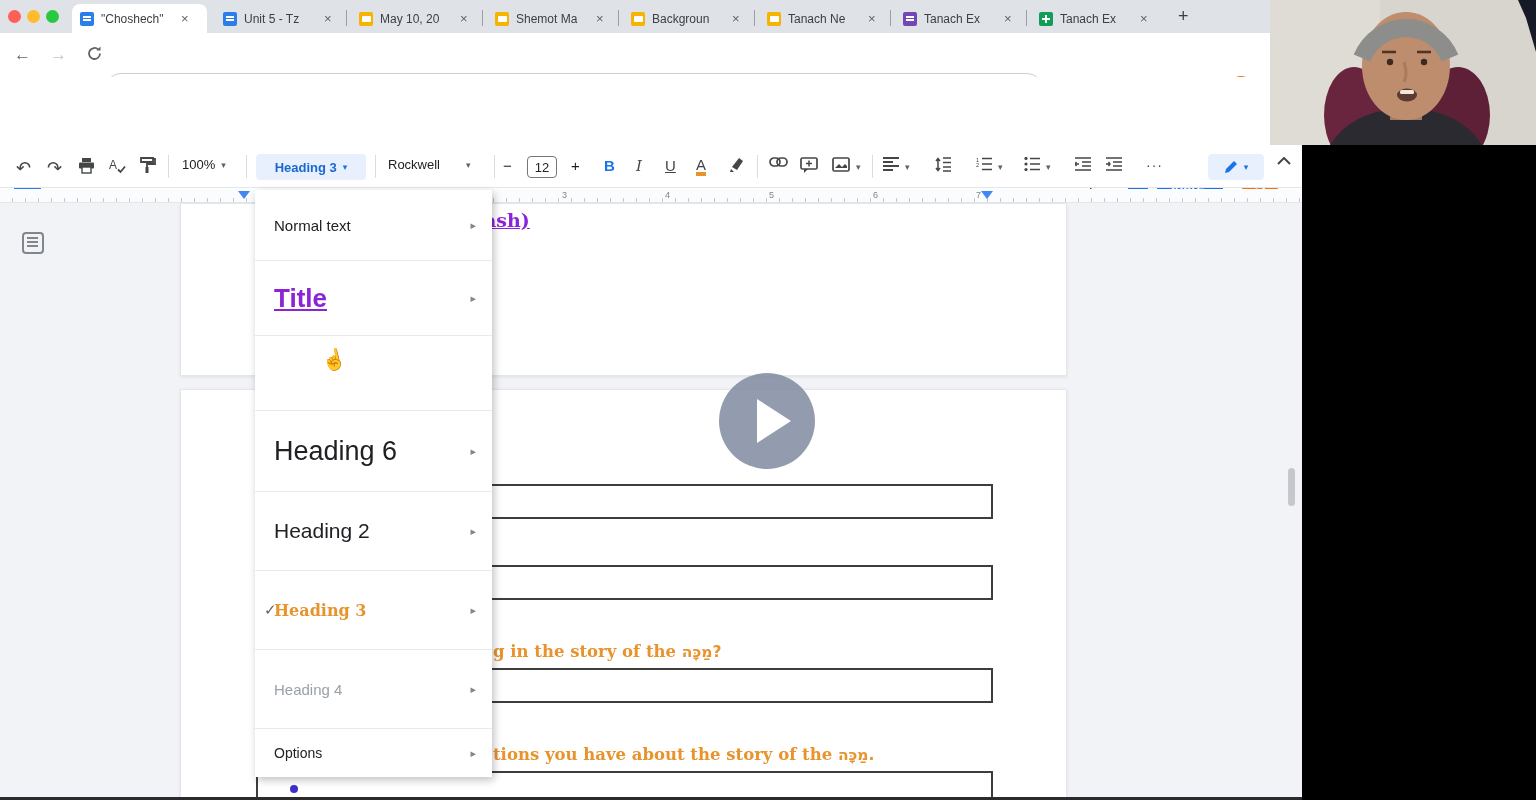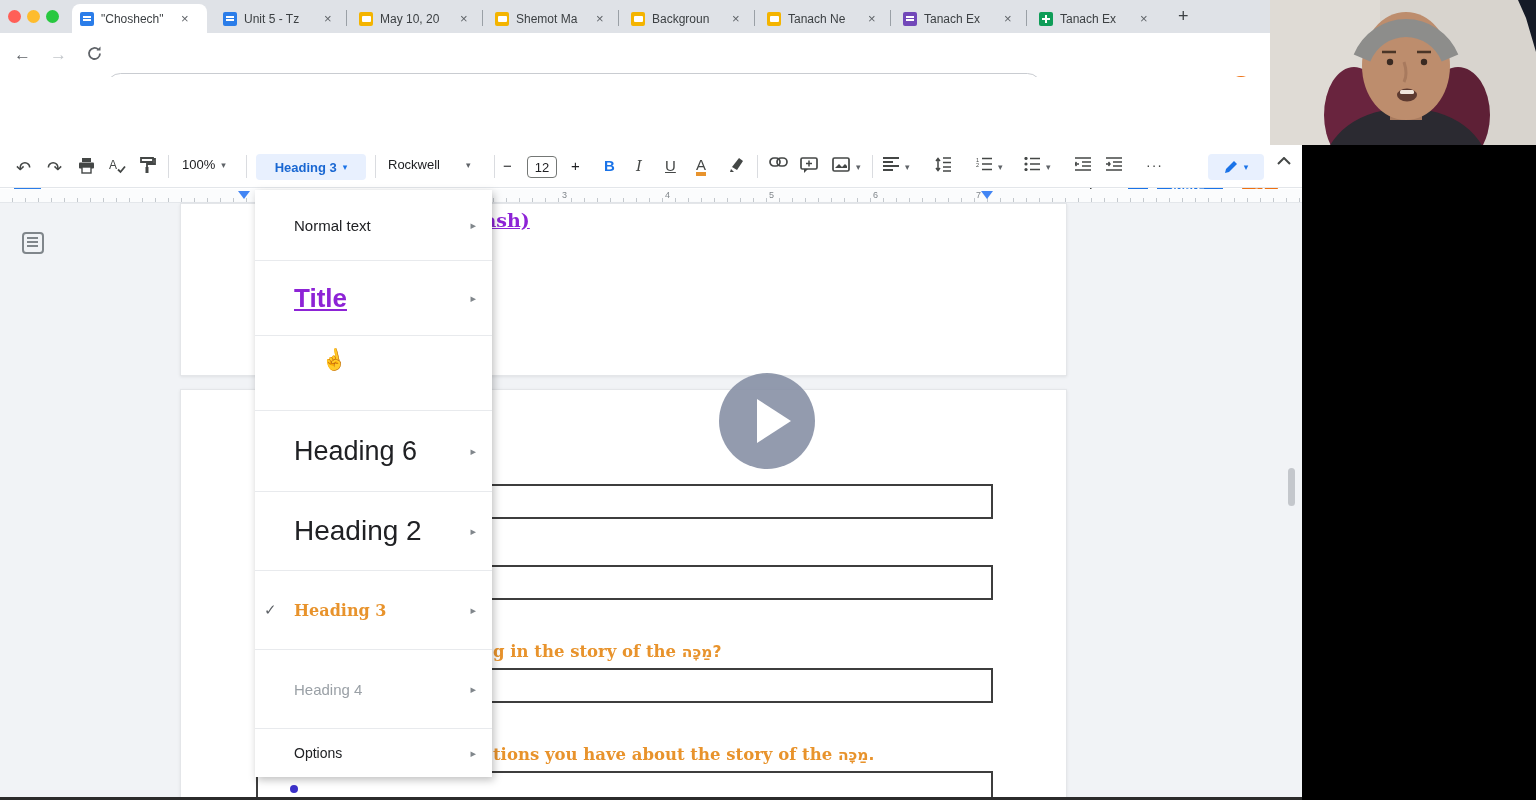--- a/index.html
+++ b/index.html
@@ -62,31 +62,31 @@
   .qlabel { position:absolute; font-family:"DejaVu Serif", serif; font-weight:bold; font-size:16.5px; color:#e8932c; white-space:nowrap; }
   .qlabel .heb { font-family:"DejaVu Sans", sans-serif; font-size:15.5px; }
   .qbox { position:absolute; left:75px; width:737px; height:35px; background:#fff; border:2px solid #3d3d3d; }
   .linkfrag { position:absolute; left:303px; top:5px; font-family:"DejaVu Serif", serif; font-weight:bold; font-size:19px; color:#8d23d6; text-decoration:underline; }
   .bullet-dot { position:absolute; left:109px; top:395px; width:8px; height:8px; border-radius:50%; background:#3b30c9; }
   .vscroll { position:absolute; left:1288px; top:265px; width:7px; height:38px; border-radius:4px; background:#c4c7cc; }
   .bottombar { position:absolute; left:0; top:797px; width:1302px; height:3px; background:#2b2b2b; }
   
   .dropdown { position:absolute; left:255px; top:190px; width:237px; height:587px; background:#fff; box-shadow:2px 3px 8px rgba(0,0,0,0.25); }
   .drow { position:absolute; left:0; width:100%; display:flex; align-items:center; }
-  .drow .dlabel { margin-left:39px; }
+  .drow .dlabel { margin-left:19px; }
   .drow .darrow { position:absolute; right:16px; color:#80868b; font-size:11px; }
   .drow .darrow.black { color:#202124; font-size:12px; }
   .drow.hovered { background:#ececee; }
   .dsep { position:absolute; left:0; width:100%; height:1px; background:#e8eaed; }
   .dcheck { position:absolute; left:9px; color:#5f6368; font-size:15px; }
   .s-normal { font-size:15px; color:#202124; }
   .s-title { font-size:26px; font-weight:bold; color:#8d23d6; text-decoration:underline; }
   .s-subtitle { font-size:17px; font-style:italic; font-weight:bold; color:#3b55d4; letter-spacing:0.5px; }
   .s-h1 { font-size:27px; color:#202124; }
-  .s-h2 { font-size:28px; color:#202124; }
+  .s-h2 { font-size:21px; color:#202124; }
   .s-h3 { font-size:16px; font-weight:bold; font-family:"DejaVu Serif", serif; color:#e8932c; }
   .s-h4 { font-size:15px; color:#9aa0a6; }
   .s-options { font-size:14px; color:#202124; }
   .cursor-hand { position:absolute; left:322px; top:348px; font-size:20px; color:#000; text-shadow:0 0 2px #fff; transform:rotate(-12deg); }
   
   .play-overlay { position:absolute; left:719px; top:373px; width:96px; height:96px; border-radius:50%; background:rgba(128,137,160,0.85); }
   .play-tri { position:absolute; left:38px; top:26px; width:0; height:0; border-top:22px solid transparent; border-bottom:22px solid transparent; border-left:34px solid #fff; }
   .black-right { position:absolute; left:1302px; top:0; width:234px; height:800px; background:#000; }
   .webcam { position:absolute; left:1270px; top:0; width:266px; height:145px; overflow:hidden; }
 </style>

